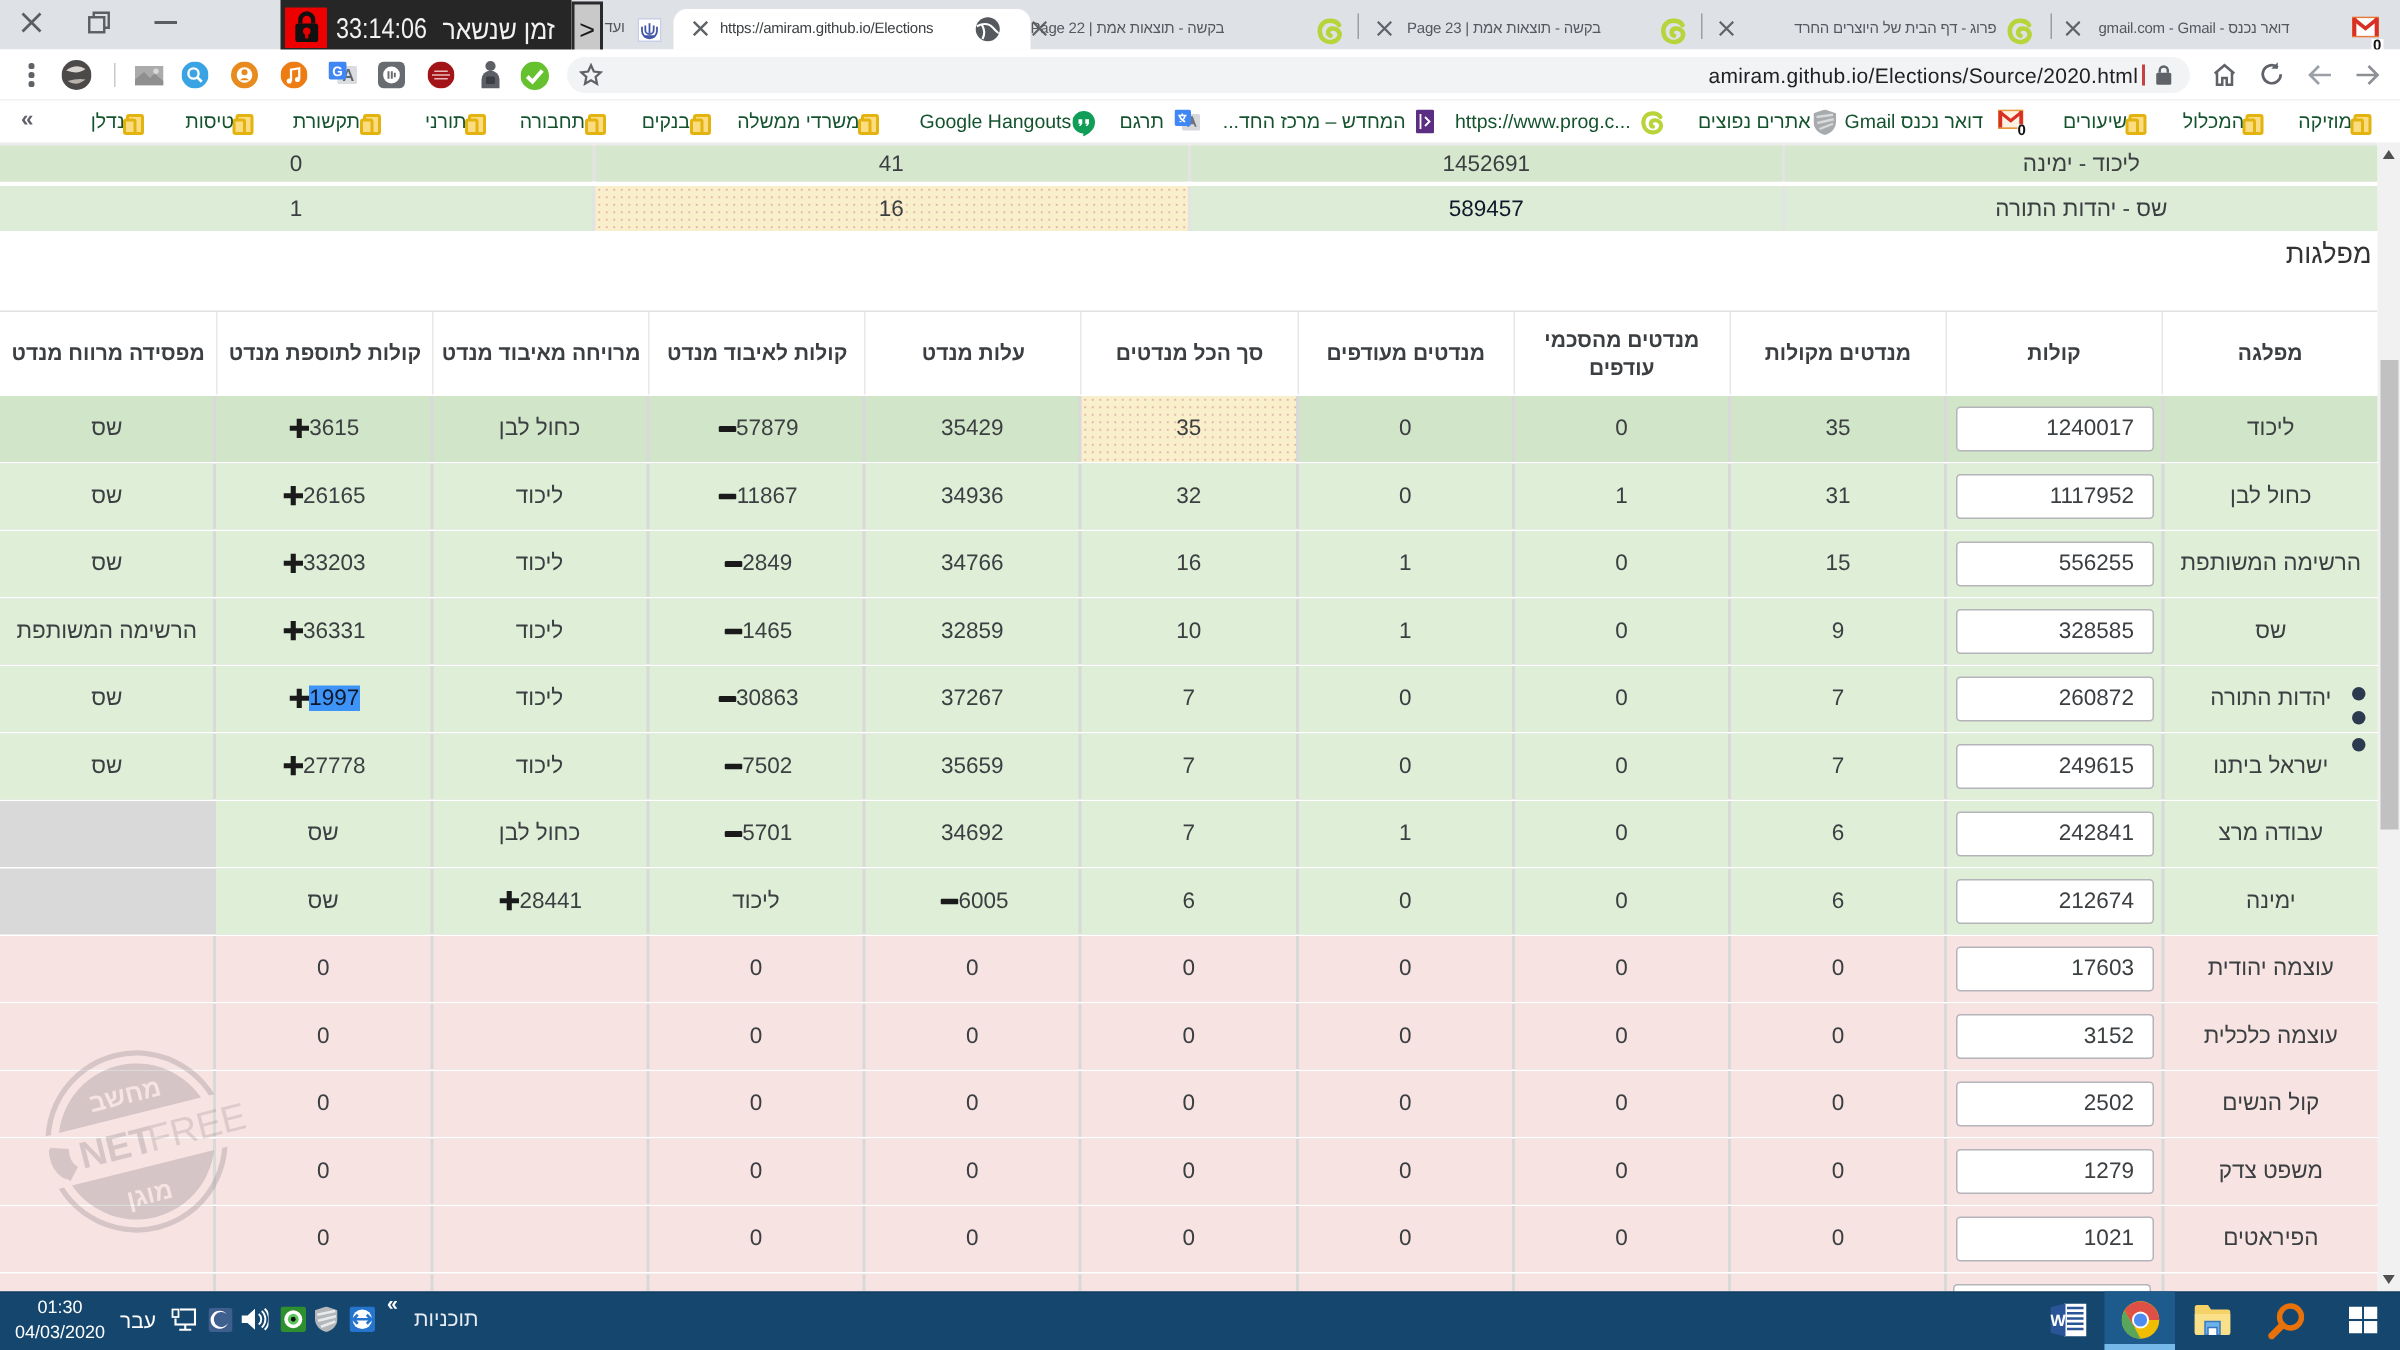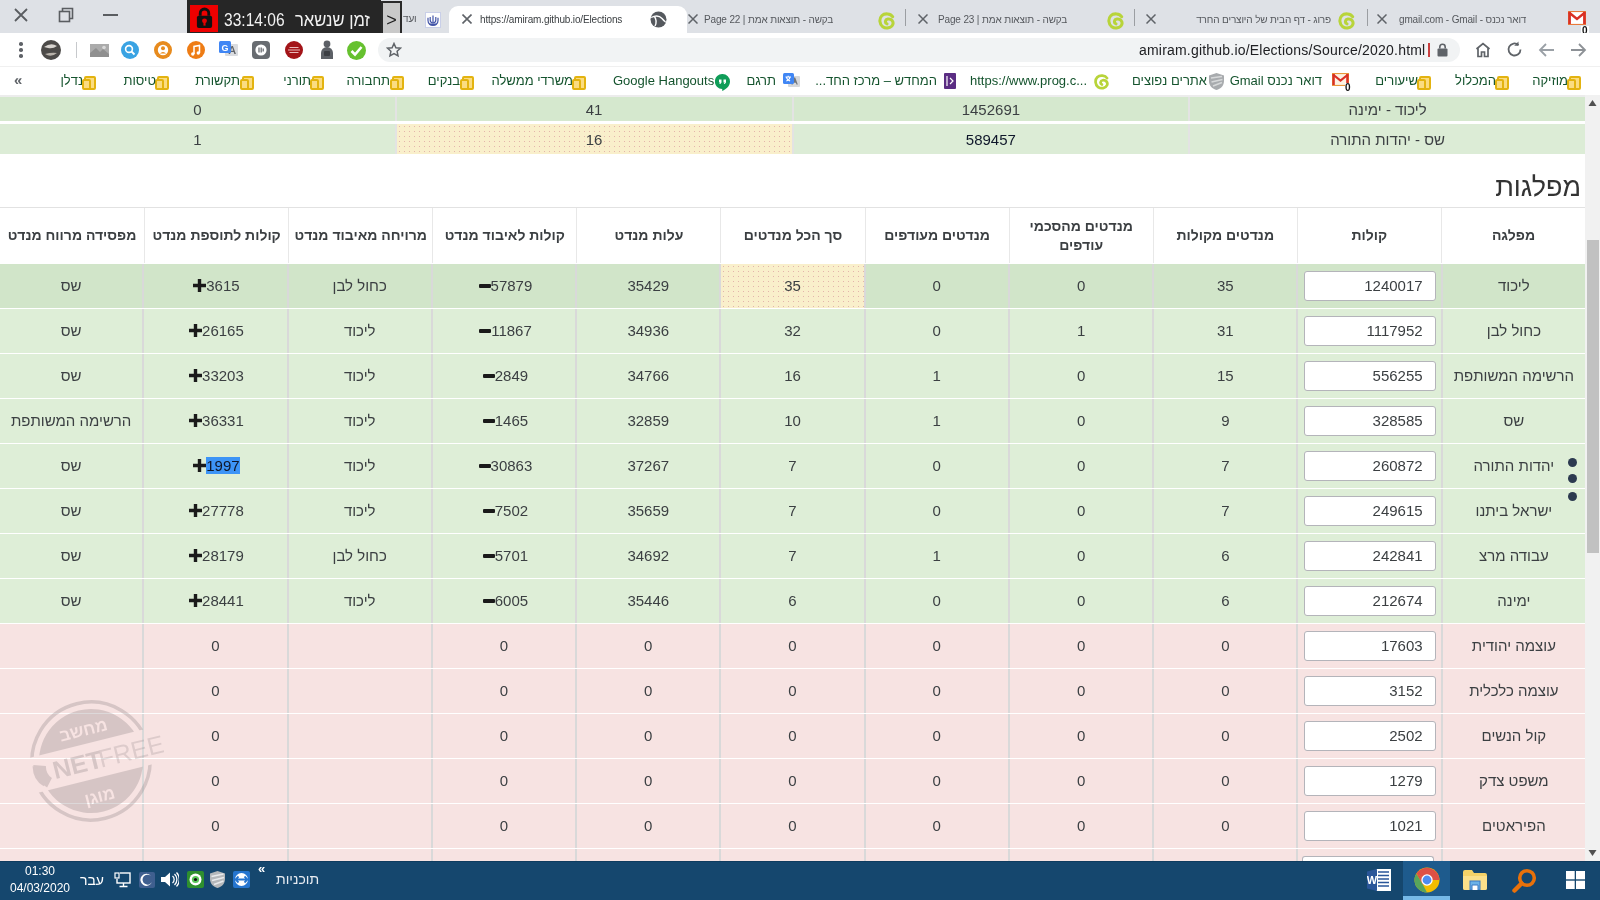--- a/index.html
+++ b/index.html
@@ -53,21 +53,21 @@
     <path d="M0.5 0.5 L9.5 9.5 M9.5 0.5 L0.5 9.5" stroke="#5f6368" stroke-width="1.6"></path>
   </svg>
 <div class="a tabtxt" style="left:480px;top:10px;width:164px;color:#3c4043;-webkit-mask-image:linear-gradient(90deg,#000 88%,transparent)">https://amiram.github.io/Elections</div>
 <svg class="a" style="left:650px;top:11px" width="17" height="17" viewBox="0 0 17 17">
     <circle cx="8.5" cy="8.5" r="8" fill="#55595e"></circle>
     <path d="M1.2 6.5 Q8 3 12 7.5 T15.8 10.5 M5 15 Q7.5 10 4.5 5.5" stroke="#fff" stroke-width="1.4" fill="none"></path>
   </svg>
 <svg class="a" style="left:688px;top:14px" width="10" height="10" viewBox="0 0 10 10">
     <path d="M0.5 0.5 L9.5 9.5 M9.5 0.5 L0.5 9.5" stroke="#5f6368" stroke-width="1.5"></path>
   </svg>
-<div class="a tabtxt" style="left:704px;top:10px;width:164px">Page 22 | <span dir="rtl">בקשה - תוצאות אמת</span></div>
+<div class="a tabtxt" style="left:687px;top:10px;width:164px">Page 22 | <span dir="rtl">בקשה - תוצאות אמת</span></div>
 <svg class="a" style="left:877px;top:11px" width="19" height="19" viewBox="0 0 20 20">
     <path d="M16.5 6 C14.5 2.5 8 2 5 5 C2 8 2.5 14 6 16.5 C9.5 19 15 18 16.5 14.5 C18 11 15 8 11.5 8.5 C8.5 9 8 12.5 10.5 13.5" stroke="#b8d43a" stroke-width="3.2" fill="none" stroke-linecap="round"></path>
   </svg>
 <svg class="a" style="left:918px;top:14px" width="10" height="10" viewBox="0 0 10 10">
     <path d="M0.5 0.5 L9.5 9.5 M9.5 0.5 L0.5 9.5" stroke="#5f6368" stroke-width="1.5"></path>
   </svg>
 <div class="a tabtxt" style="left:938px;top:10px;width:162px">Page 23 | <span dir="rtl">בקשה - תוצאות אמת</span></div>
 <svg class="a" style="left:1106px;top:11px" width="19" height="19" viewBox="0 0 20 20">
     <path d="M16.5 6 C14.5 2.5 8 2 5 5 C2 8 2.5 14 6 16.5 C9.5 19 15 18 16.5 14.5 C18 11 15 8 11.5 8.5 C8.5 9 8 12.5 10.5 13.5" stroke="#b8d43a" stroke-width="3.2" fill="none" stroke-linecap="round"></path>
   </svg>
@@ -243,21 +243,21 @@
     <div class="" style="background:#d5e8ce;display:flex;align-items:center;justify-content:center;font-size:15px;color:#3b3f42">1452691</div>
     <div class="" style="background:#d5e8ce;display:flex;align-items:center;justify-content:center;font-size:15px;color:#3b3f42">41</div>
     <div class="" style="background:#d5e8ce;display:flex;align-items:center;justify-content:center;font-size:15px;color:#3b3f42">0</div>
   </div>
 <div class="a" style="left:0;top:124px;width:1585px;height:30px;display:grid;grid-template-columns:repeat(4,1fr);direction:rtl;column-gap:2px;background:#e3e3e3">
     <div class="" style="background:#dcecd6;display:flex;align-items:center;justify-content:center;font-size:15px;color:#3b3f42">שס - יהדות התורה</div>
     <div class="" style="background:#dcecd6;display:flex;align-items:center;justify-content:center;font-size:15px;color:#0f172a">589457</div>
     <div class="beige" style="background:#dcecd6;display:flex;align-items:center;justify-content:center;font-size:15px;color:#3b3f42">16</div>
     <div class="" style="background:#dcecd6;display:flex;align-items:center;justify-content:center;font-size:15px;color:#3b3f42">1</div>
   </div>
-<div class="a" style="right:19px;top:172px;font-size:27px;color:#333;direction:rtl">מפלגות</div>
+<div class="a" style="right:19px;top:159px;font-size:18px;color:#333;direction:rtl">מפלגות</div>
 <div class="a hdr">
     <div>מפלגה</div>
     <div>קולות</div>
     <div>מנדטים מקולות</div>
     <div>מנדטים מהסכמי<br>עודפים</div>
     <div>מנדטים מעודפים</div>
     <div>סך הכל מנדטים</div>
     <div>עלות מנדט</div>
     <div>קולות לאיבוד מנדט</div>
     <div>מרויחה מאיבוד מנדט</div>
@@ -388,35 +388,31 @@
     </div>
     <div>6</div>
     <div>0</div>
     <div>1</div>
     <div>7</div>
     <div>34692</div>
     <div style="direction:ltr"><svg style="margin-left:3px" width="12" height="4" viewBox="0 0 12 4">
         <rect width="12" height="4" rx="1" fill="#1a1a1a"></rect>
       </svg>5701</div>
     <div>כחול לבן</div>
-    <div style="direction:ltr"><svg style="margin-left:2px" width="13" height="13" viewBox="0 0 13 13">
-        <path d="M4.8 0 h3.4 v4.8 H13 v3.4 H8.2 V13 H4.8 V8.2 H0 V4.8 h4.8 Z" fill="#1a1a1a"></path>
-      </svg>28179</div>
     <div>שס</div>
   </div>
 <div class="trow g2" style="top:578.5px;height:44px">
     <div>ימינה</div>
     <div>
       <div class="inp">212674</div>
     </div>
     <div>6</div>
     <div>0</div>
     <div>0</div>
     <div>6</div>
-    <div>35446</div>
     <div style="direction:ltr"><svg style="margin-left:3px" width="12" height="4" viewBox="0 0 12 4">
         <rect width="12" height="4" rx="1" fill="#1a1a1a"></rect>
       </svg>6005</div>
     <div>ליכוד</div>
     <div style="direction:ltr"><svg style="margin-left:2px" width="13" height="13" viewBox="0 0 13 13">
         <path d="M4.8 0 h3.4 v4.8 H13 v3.4 H8.2 V13 H4.8 V8.2 H0 V4.8 h4.8 Z" fill="#1a1a1a"></path>
       </svg>28441</div>
     <div>שס</div>
   </div>
 <div class="trow pk" style="top:623.5px;height:44px">

